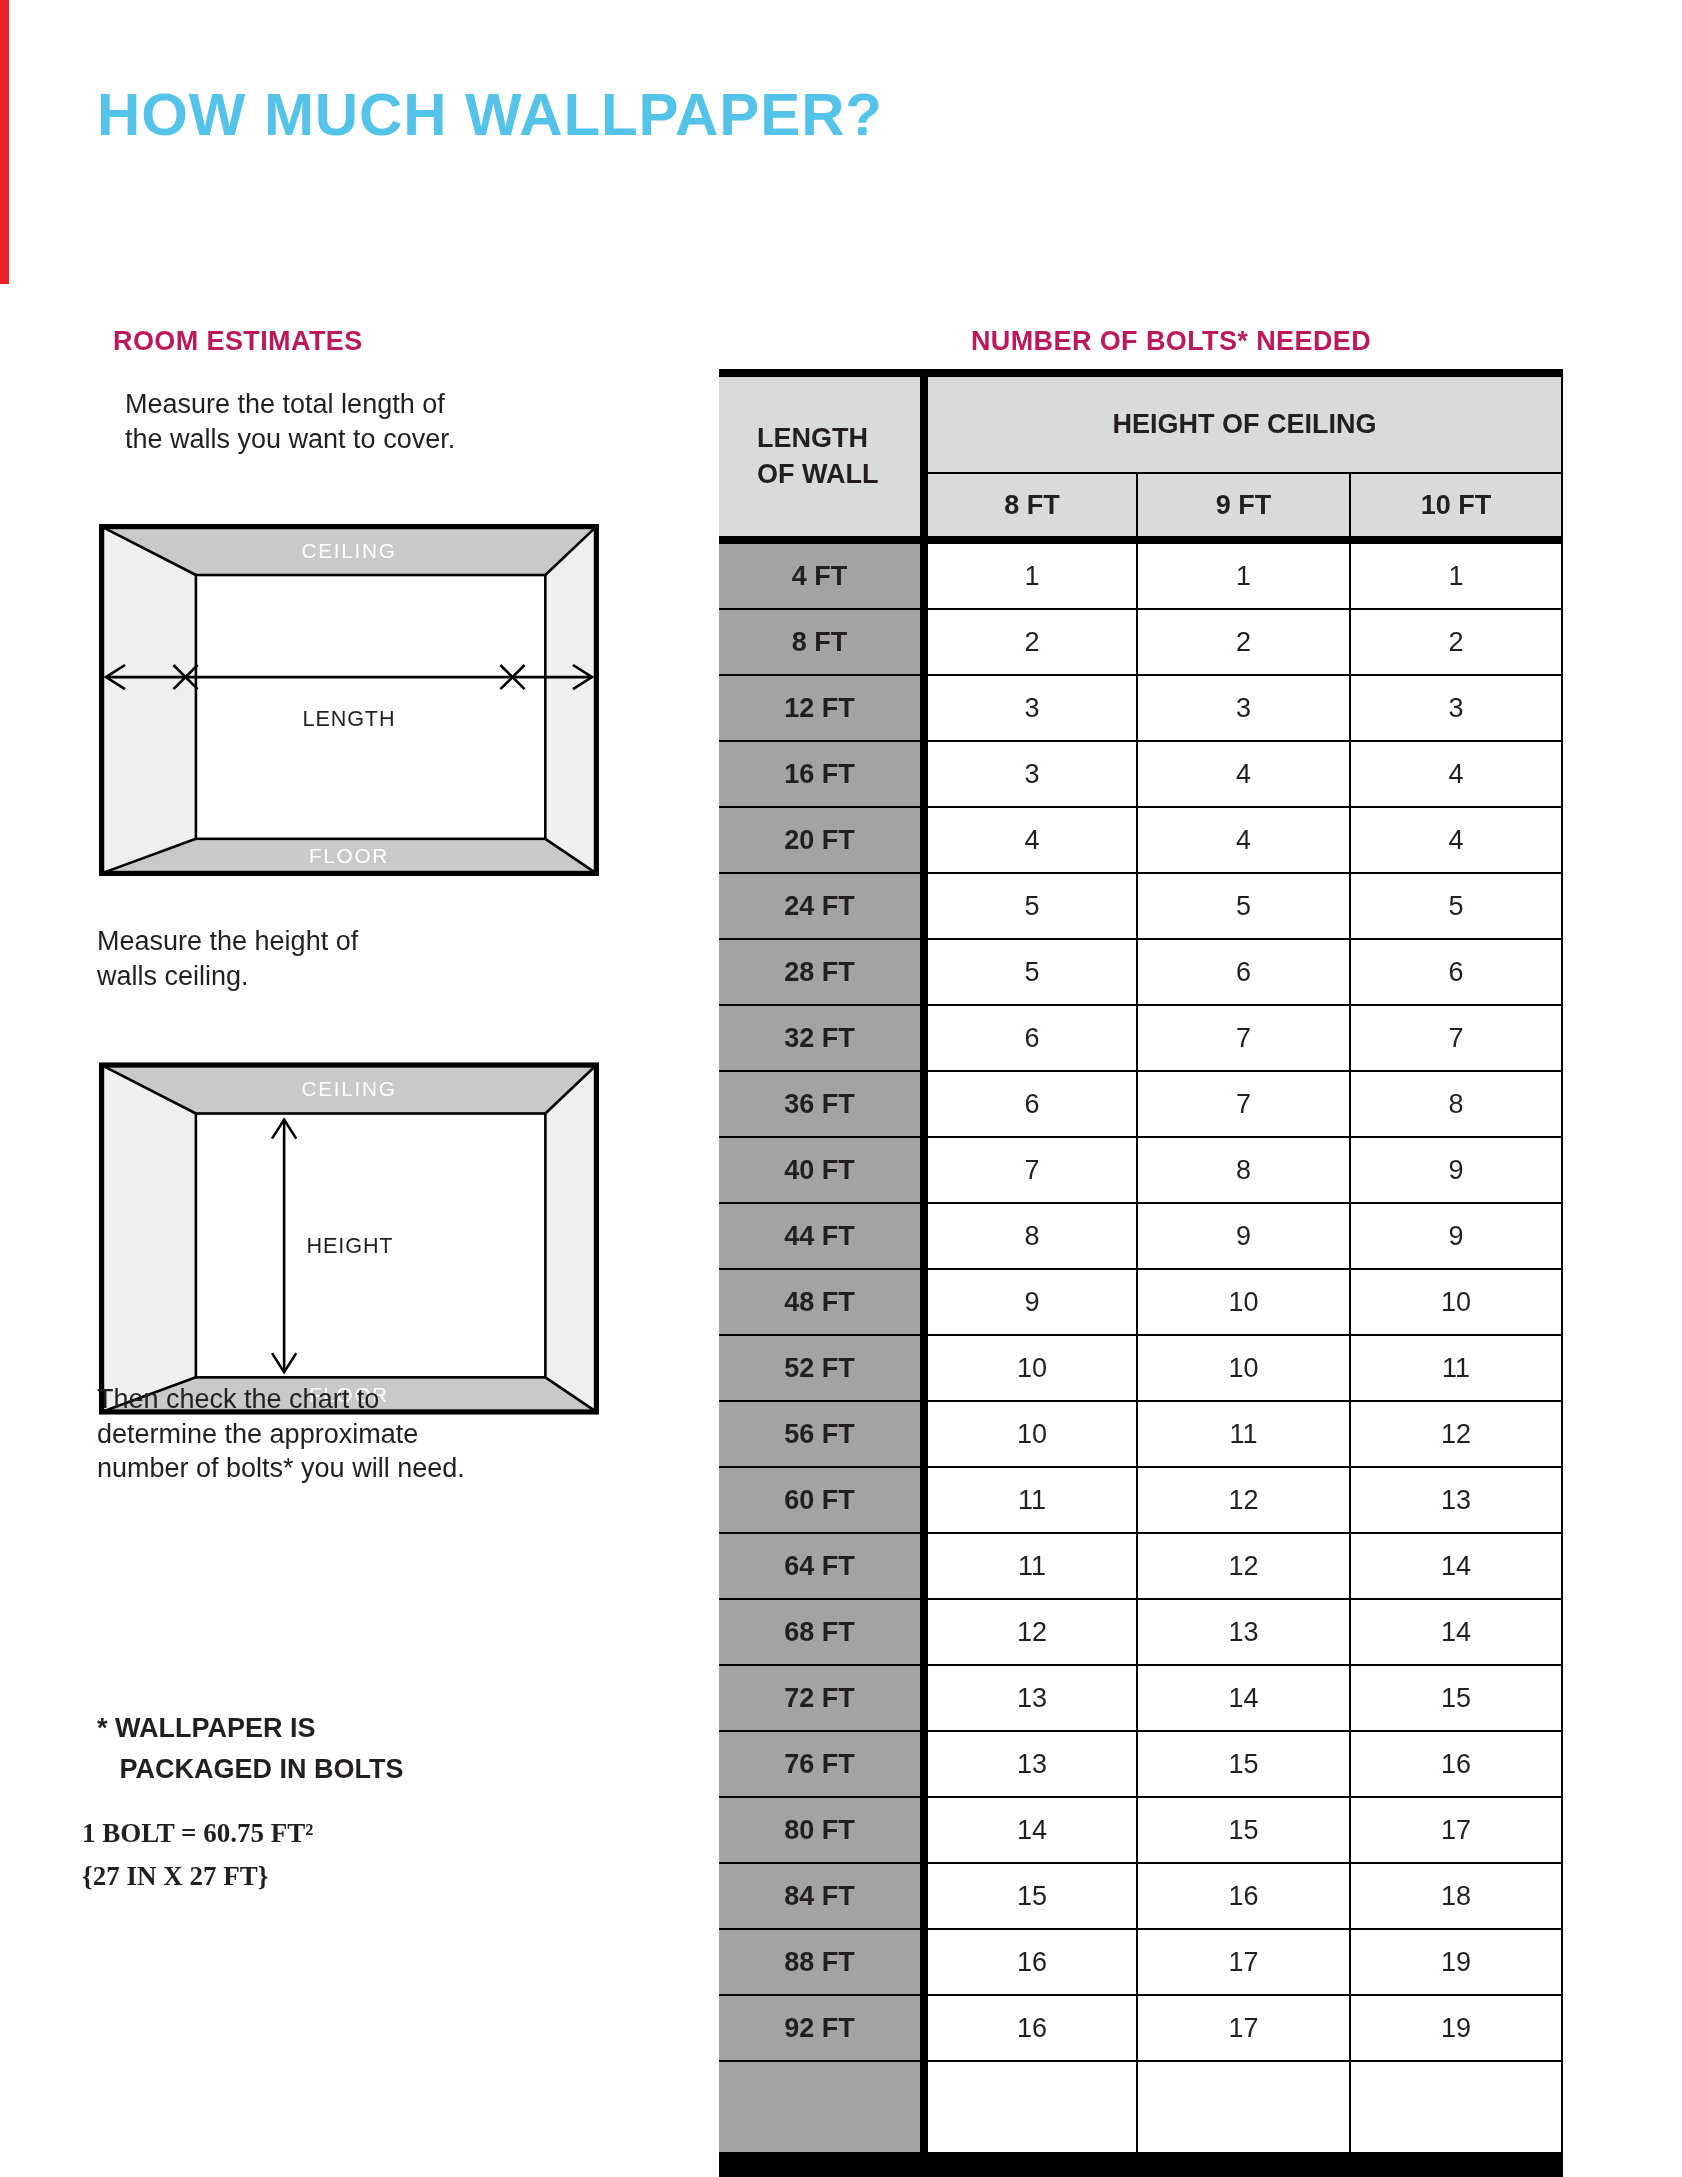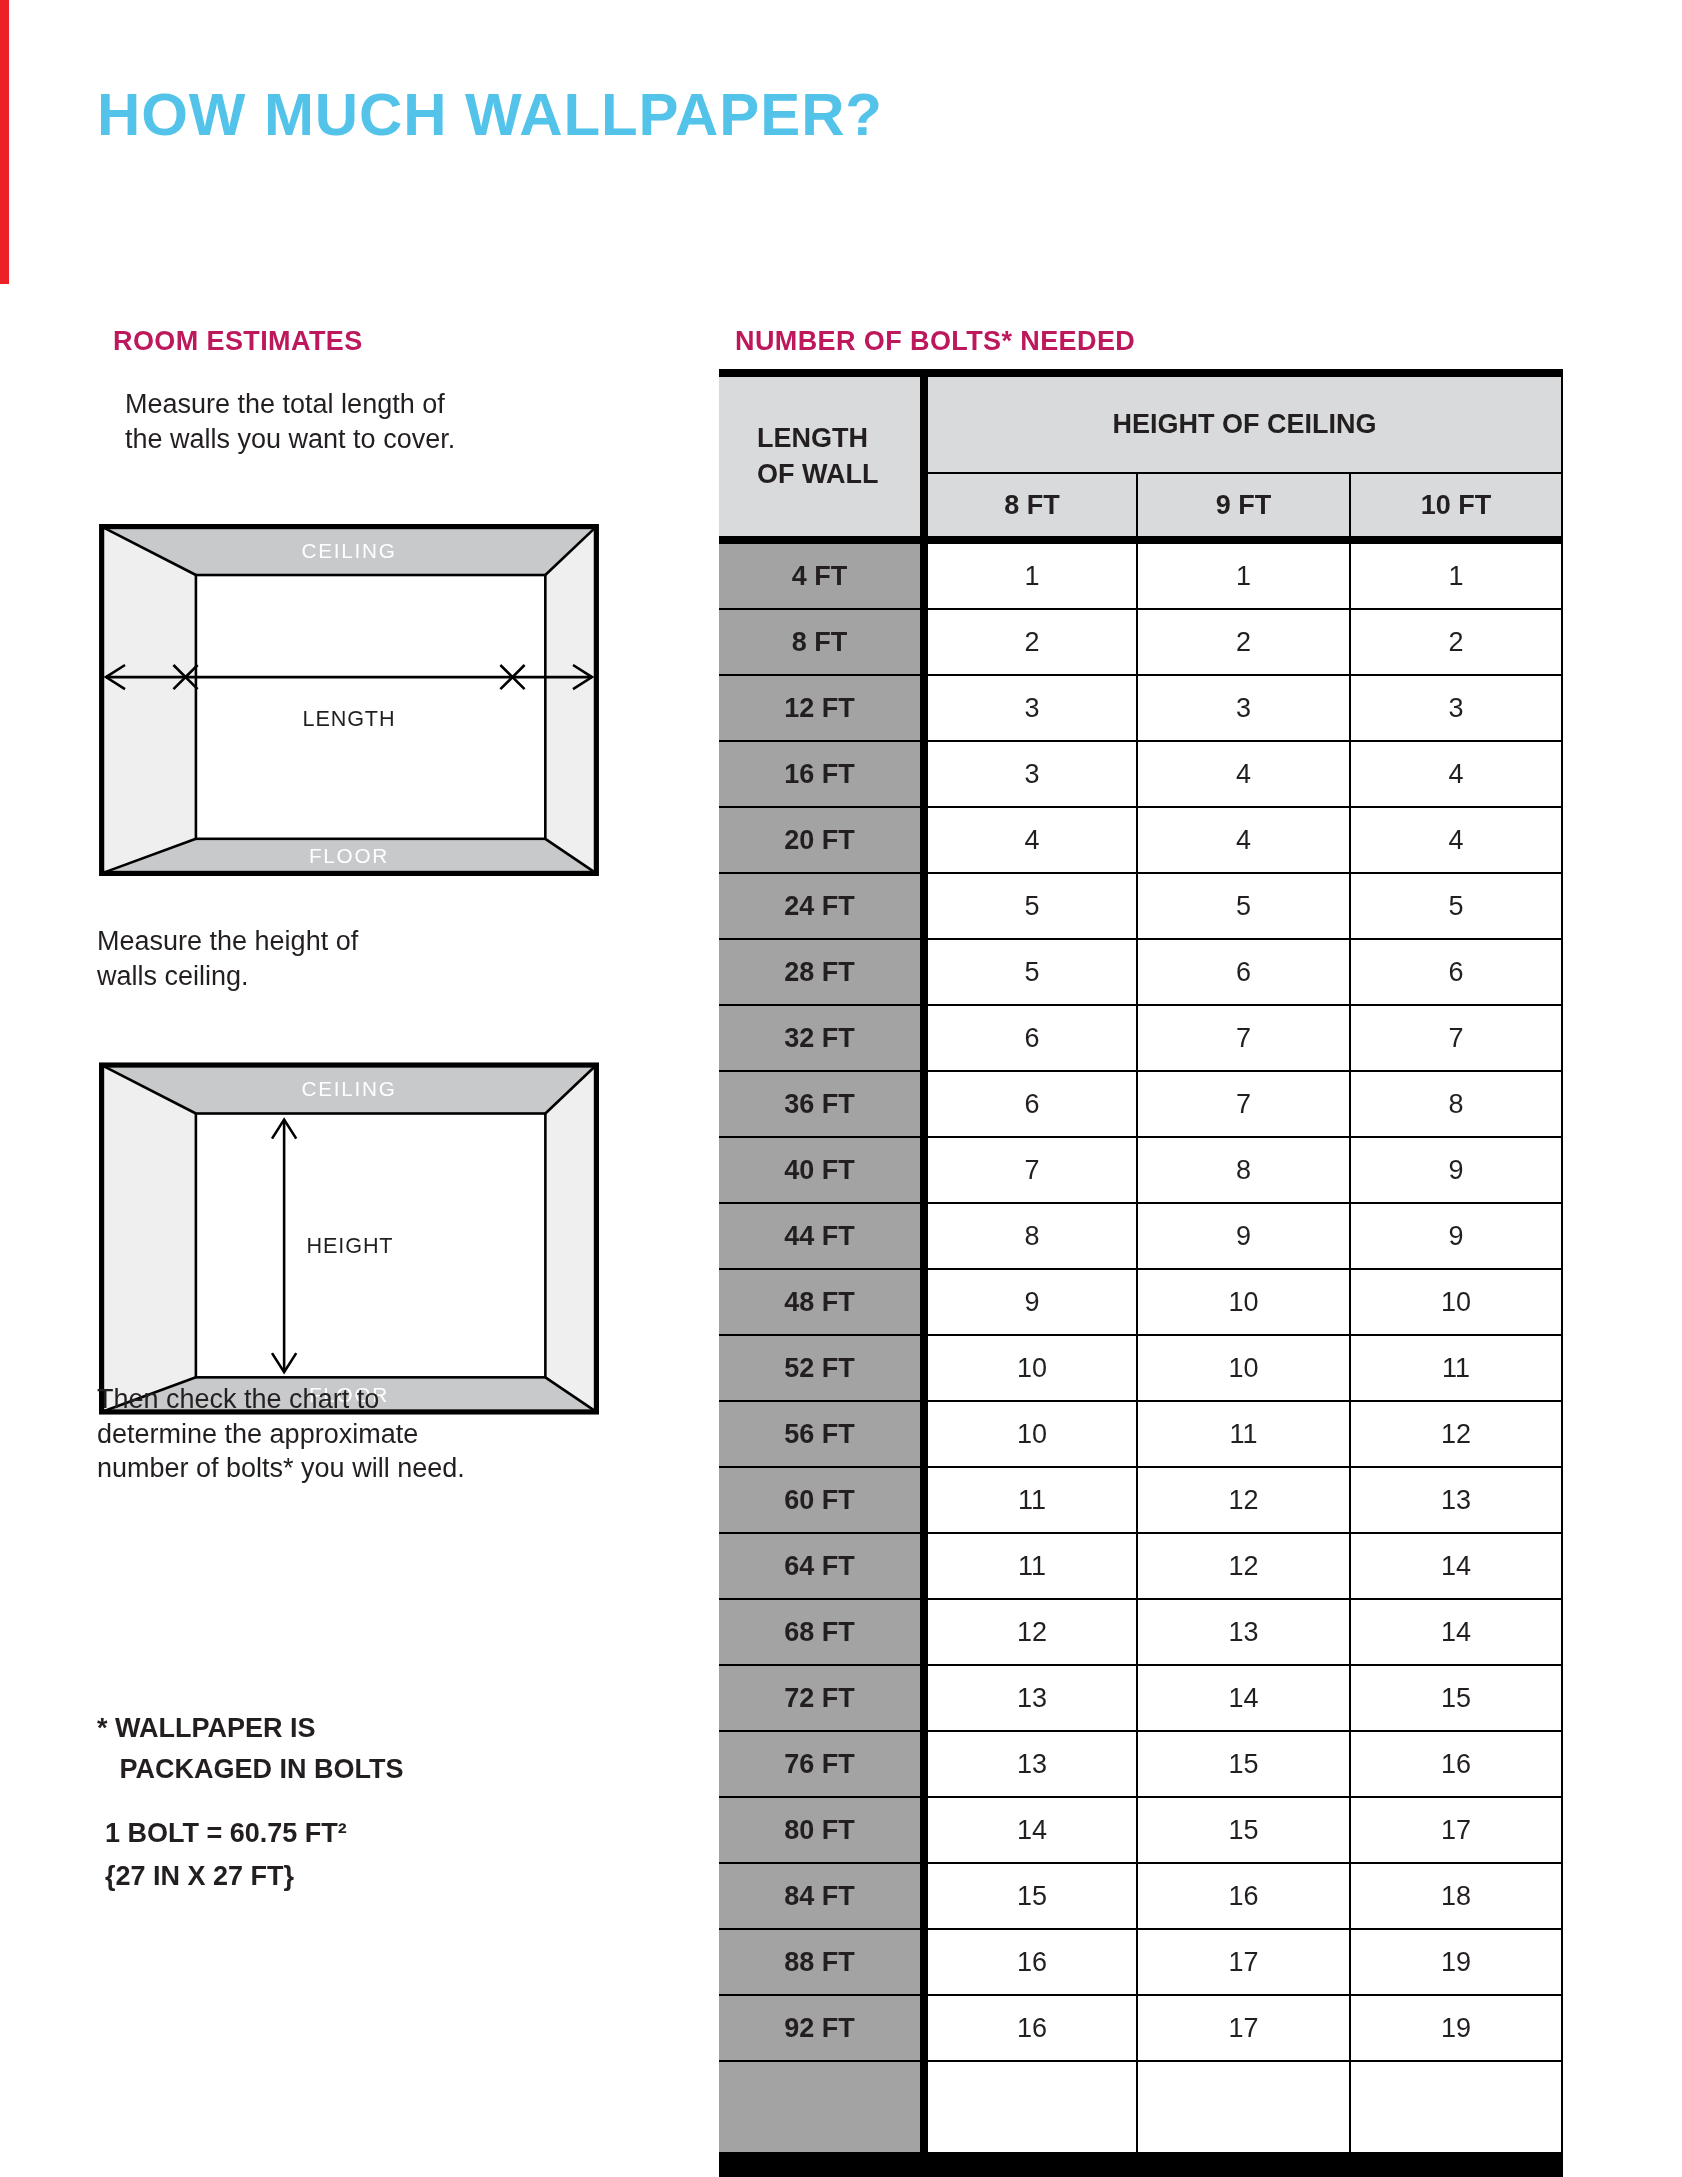--- a/index.html
+++ b/index.html
@@ -19,32 +19,32 @@
   }
   .title {
     position: absolute; left: 97px; top: 80px; margin: 0;
     font-size: 60px; font-weight: bold; color: #53C3E9; letter-spacing: 0.9px;
   }
   .section-heading {
     margin: 16px; font-size: 27px; font-weight: bold;
     color: #be185d; letter-spacing: 0.4px;
   }
   .room-heading { position: absolute; left: 97px; top: 310px; }
-  .table-heading { position: absolute; left: 719px; top: 310px; width: 842px; text-align: left; }
+  .table-heading { position: absolute; left: 734px; top: 310px; width: 842px; text-align: center; }
   .body-text {
     margin: 0; font-size: 27px; line-height: 1.28;
     white-space: pre-line; color: #231F20;
   }
   .para-length { position: absolute; left: 97px; top: 387px; margin-left: 28px; }
   .para-height { position: absolute; left: 97px; top: 924px; }
   .para-chart  { position: absolute; left: 97px; top: 1382px; }
   .footnote { position: absolute; left: 97px; top: 1708px; font-size: 27px; font-weight: bold; }
   .footnote .line { line-height: 1.5; }
   .footnote .line2 { padding-left: 22.5px; }
-  .bolt-size { position: absolute; left: 105px; top: 1812px; font-size: 27px; font-weight: bold; line-height: 1.6; white-space: pre-line; }
+  .bolt-size { position: absolute; left: 82px; top: 1812px; font-size: 27px; font-weight: bold; line-height: 1.6; white-space: pre-line; font-family: Liberation Serif, serif; }
 
   .diagram { position: absolute; left: 99px; }
   .diagram-length { top: 524px;  width: 500px; height: 352px; }
   .diagram-height { top: 1061px; width: 500px; height: 355px; }
   svg text { font-family: "Liberation Sans", sans-serif; }
   .room-label { fill: #ffffff; font-size: 24px; letter-spacing: 2px; }
   .dim-label  { fill: #231F20; font-size: 25px; letter-spacing: 1px; }
 
   .bolts-table {
     position: absolute; left: 719px; top: 369px;

